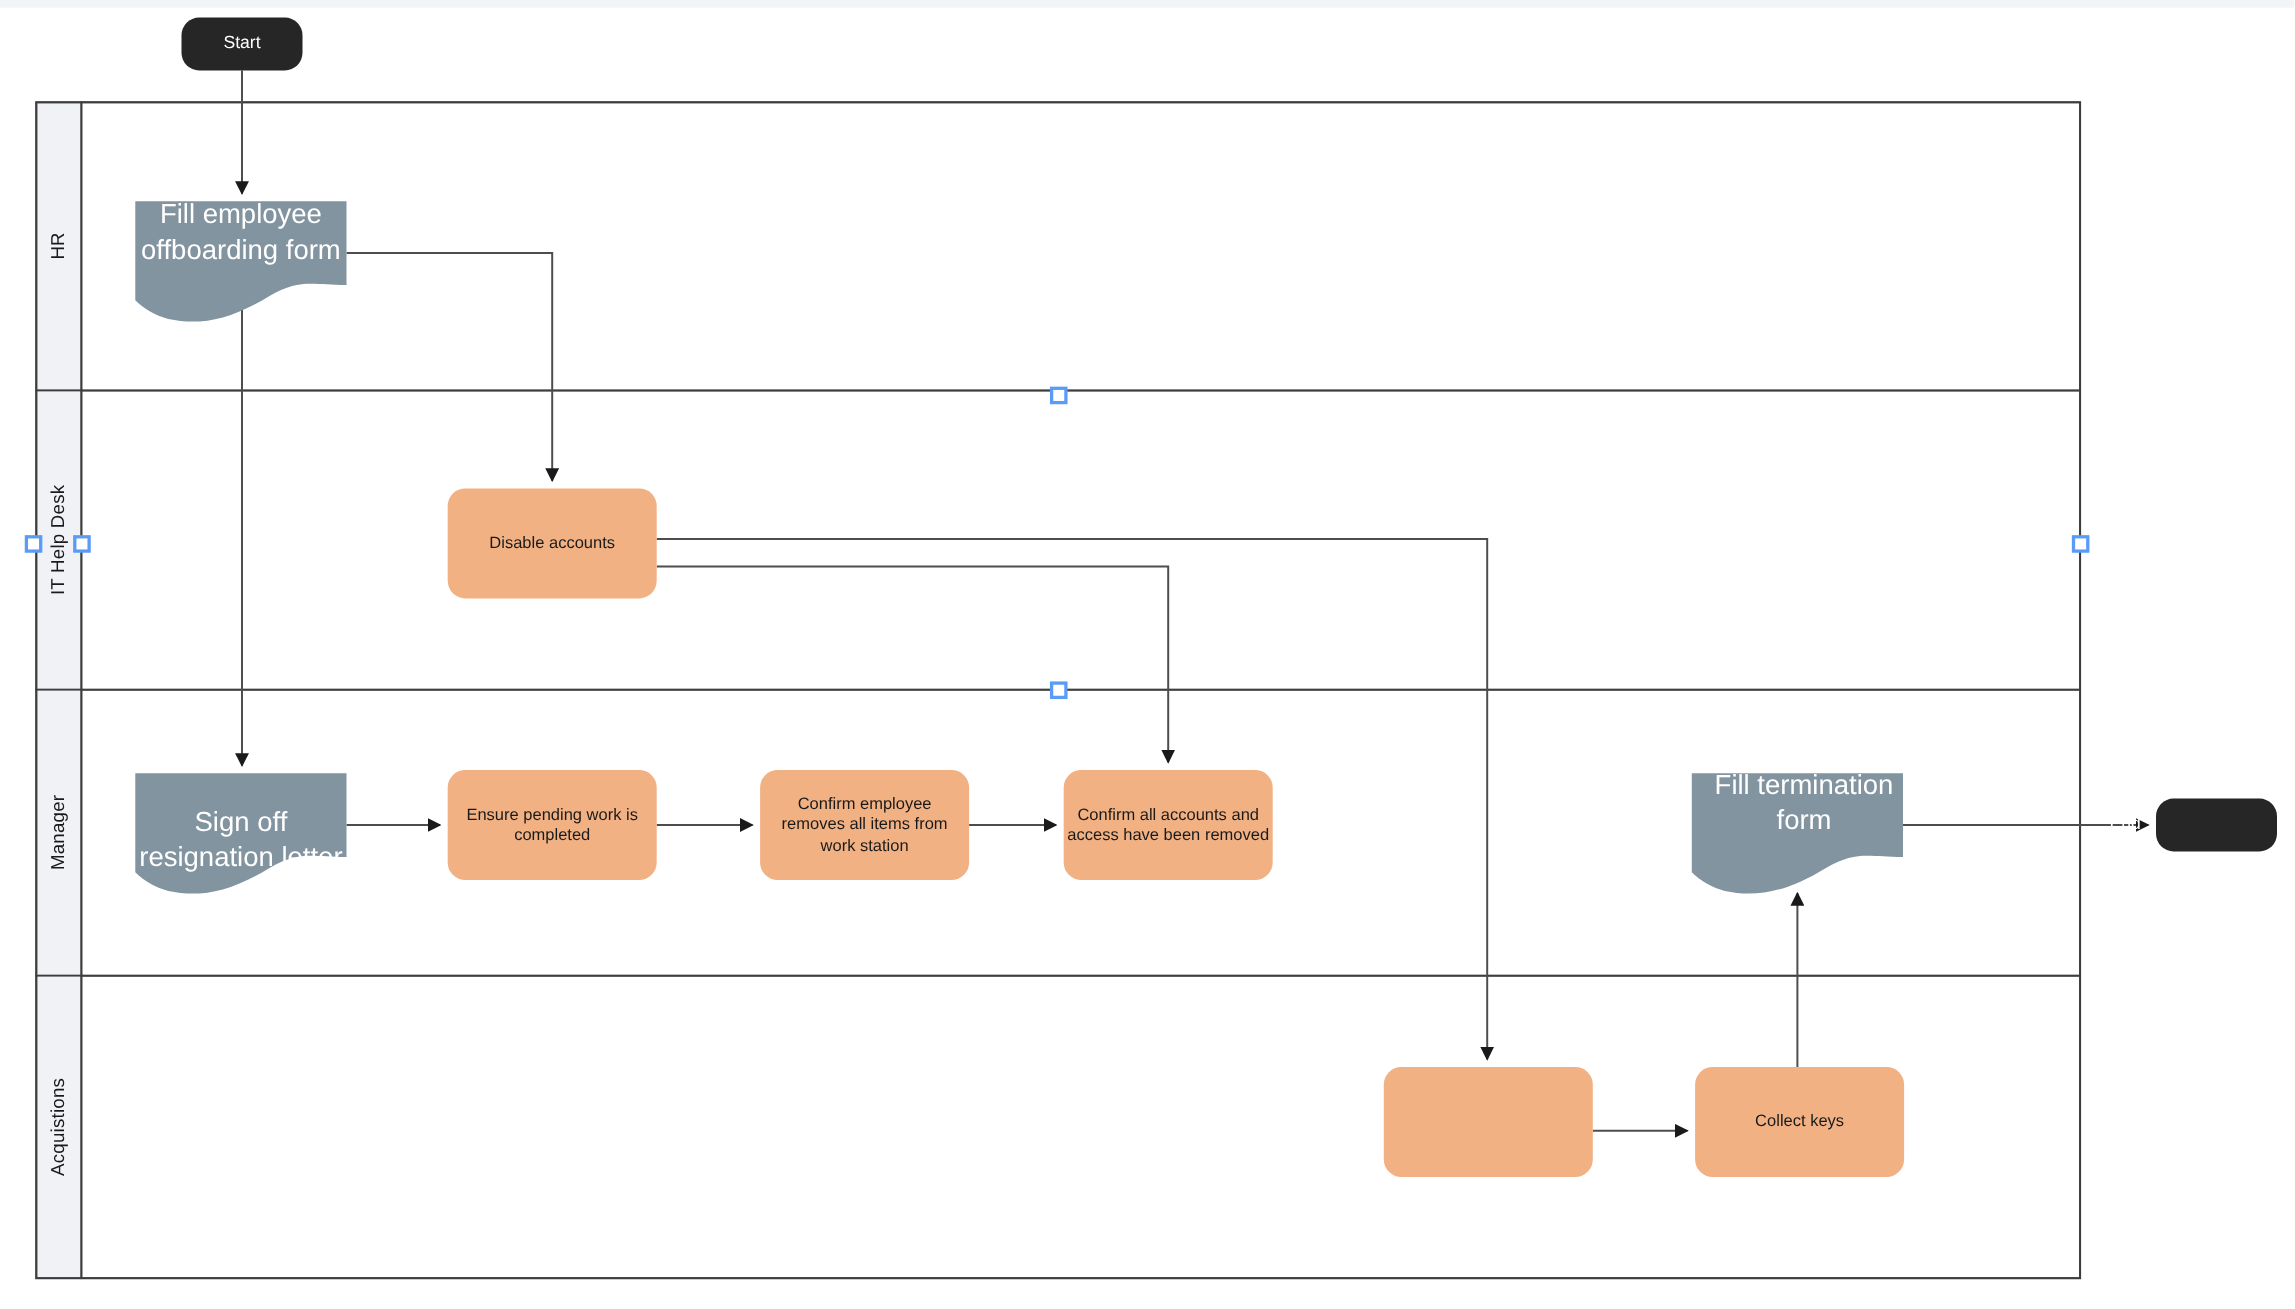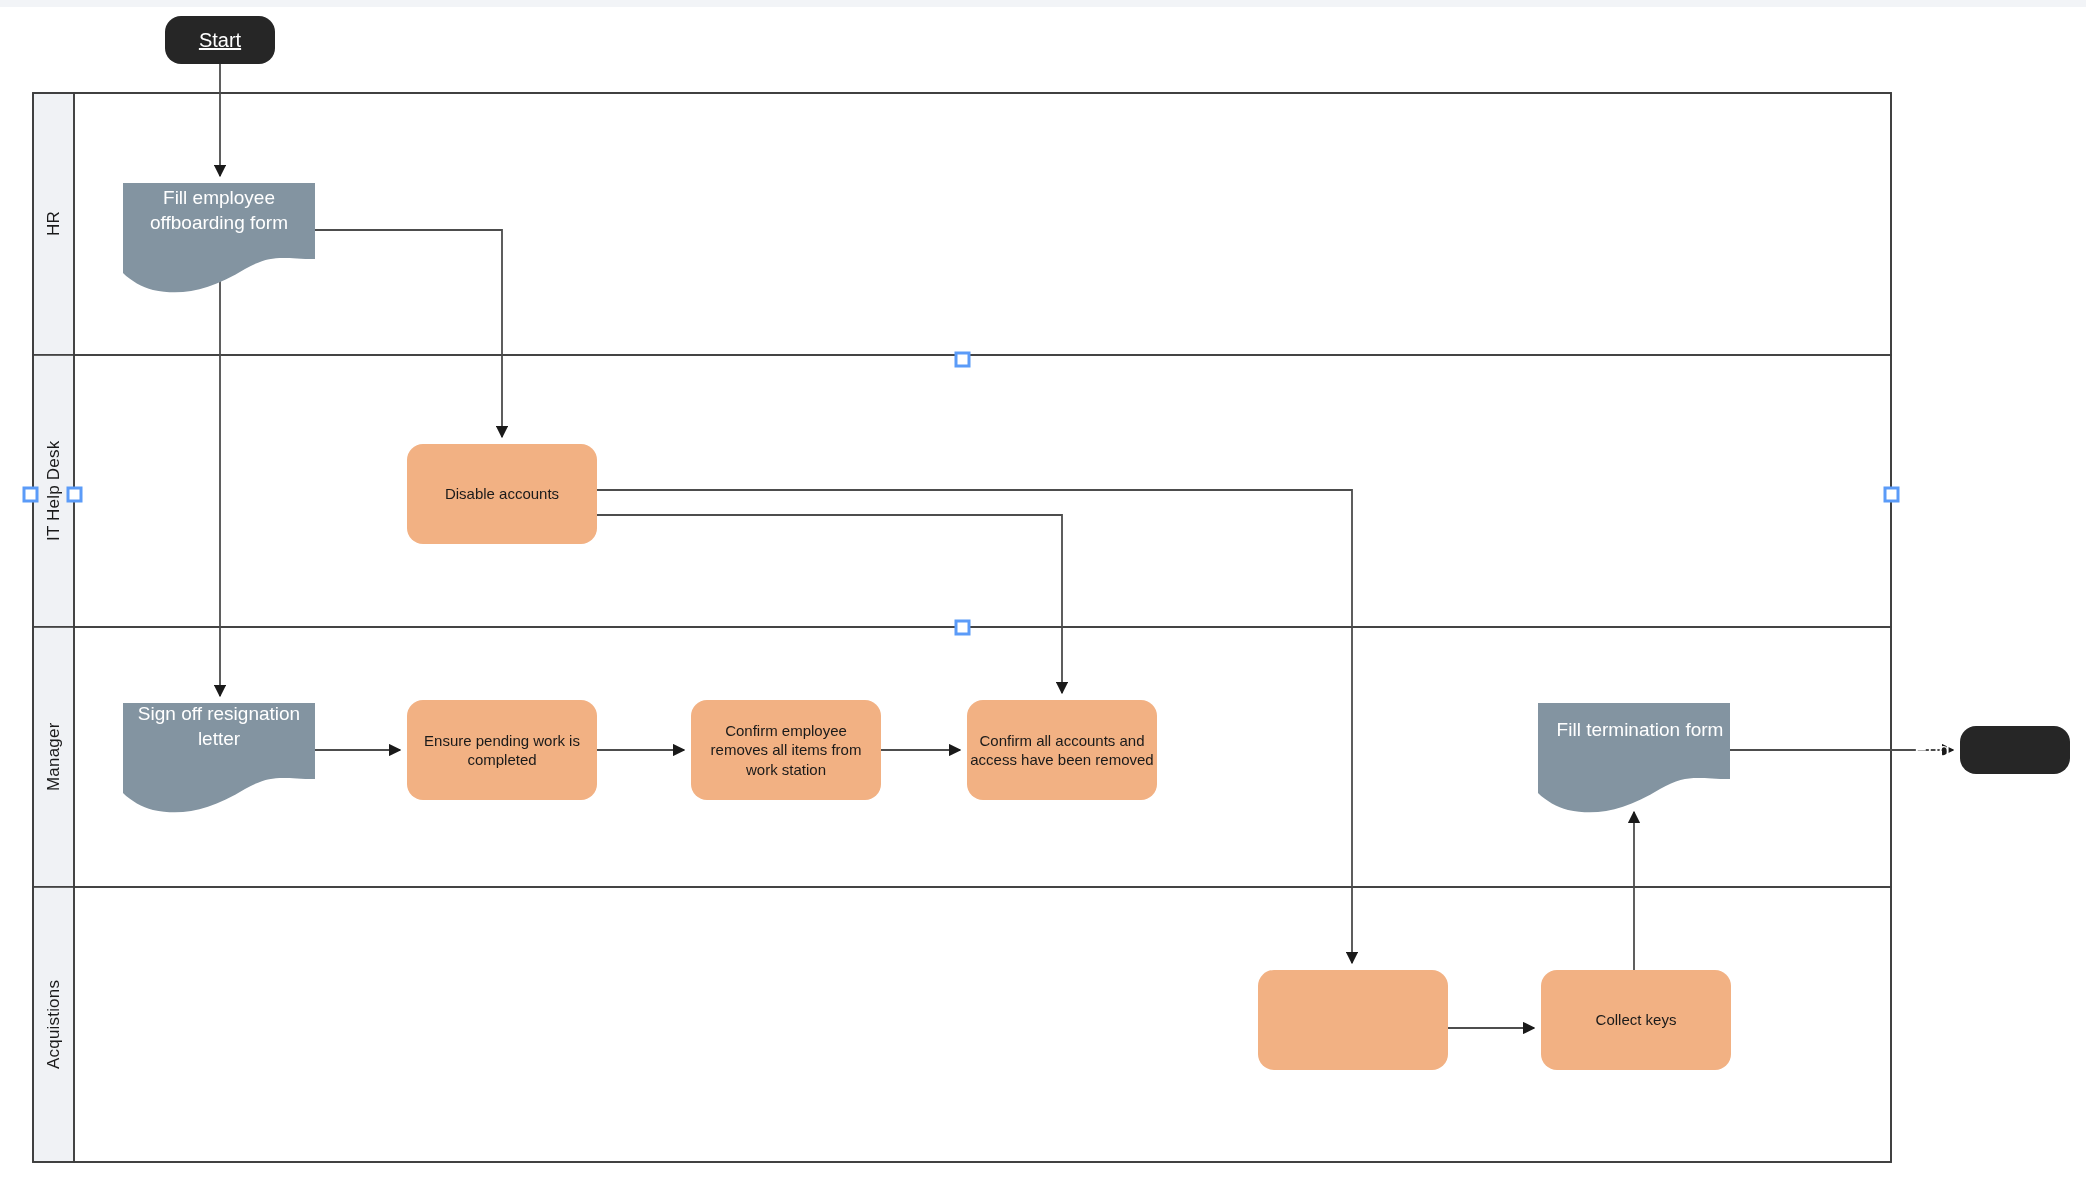--- a/index.html
+++ b/index.html
@@ -33,23 +33,23 @@
     user-select: none;
   }
   .node-label {
     position: absolute;
     display: flex; align-items: center; justify-content: center;
     text-align: center;
     line-height: 1.30;
     user-select: none;
     pointer-events: none;
   }
-  .lbl-dark  { color: #ffffff; font-size: 19px; }
+  .lbl-dark  { color: #ffffff; font-size: 25px; }
   .lbl-light { color: #1a1a1a; font-size: 15px; }
-  .lbl-term  { color: #ffffff; font-size: 20px; text-decoration: underline; }
+  .lbl-term  { color: #ffffff; font-size: 16px; }
 </style>
 </head>
 <body>
 
 <div id="canvas">
 
   <div id="topstrip"></div>
 
   <svg id="diagram" viewBox="0 0 2086 1190" xmlns="http://www.w3.org/2000/svg">
     <defs>
@@ -152,21 +152,21 @@
   <div class="lane-label" style="left:33px; top:355px; width:41px; height:272px;">IT Help Desk</div>
   <div class="lane-label" style="left:33px; top:627px; width:41px; height:260px;">Manager</div>
   <div class="lane-label" style="left:33px; top:887px; width:41px; height:275px;">Acquistions</div>
 
   <div class="node-label lbl-term" style="left:165px;  top:16px;  width:110px; height:48px;">Start</div>
 
   <div class="node-label lbl-dark" style="left:123px;  top:176px; width:192px; height:70px;">Fill employee offboarding form</div>
 
   <div class="node-label lbl-light" style="left:407px;  top:444px; width:190px; height:100px;">Disable accounts</div>
 
-  <div class="node-label lbl-dark" style="left:123px;  top:692px; width:192px; height:70px;">Sign off resignation letter</div>
+  <div class="node-label lbl-dark" style="left:123px;  top:728px; width:192px; height:70px;">Sign off resignation letter</div>
 
   <div class="node-label lbl-light" style="left:412px;  top:700px; width:180px; height:100px;">Ensure pending work is completed</div>
 
   <div class="node-label lbl-light" style="left:696px;  top:700px; width:180px; height:100px;">Confirm employee removes all items from work station</div>
 
   <div class="node-label lbl-light" style="left:970px;  top:700px; width:184px; height:100px;text-align:center;">Confirm all accounts and access have been removed</div>
 
   <div class="node-label lbl-dark" style="left:1538px; top:698px; width:204px; height:64px;">Fill termination form</div>
 
   <div class="node-label lbl-term" style="left:1884px; top:726px; width:96px; height:48px;">End</div>

